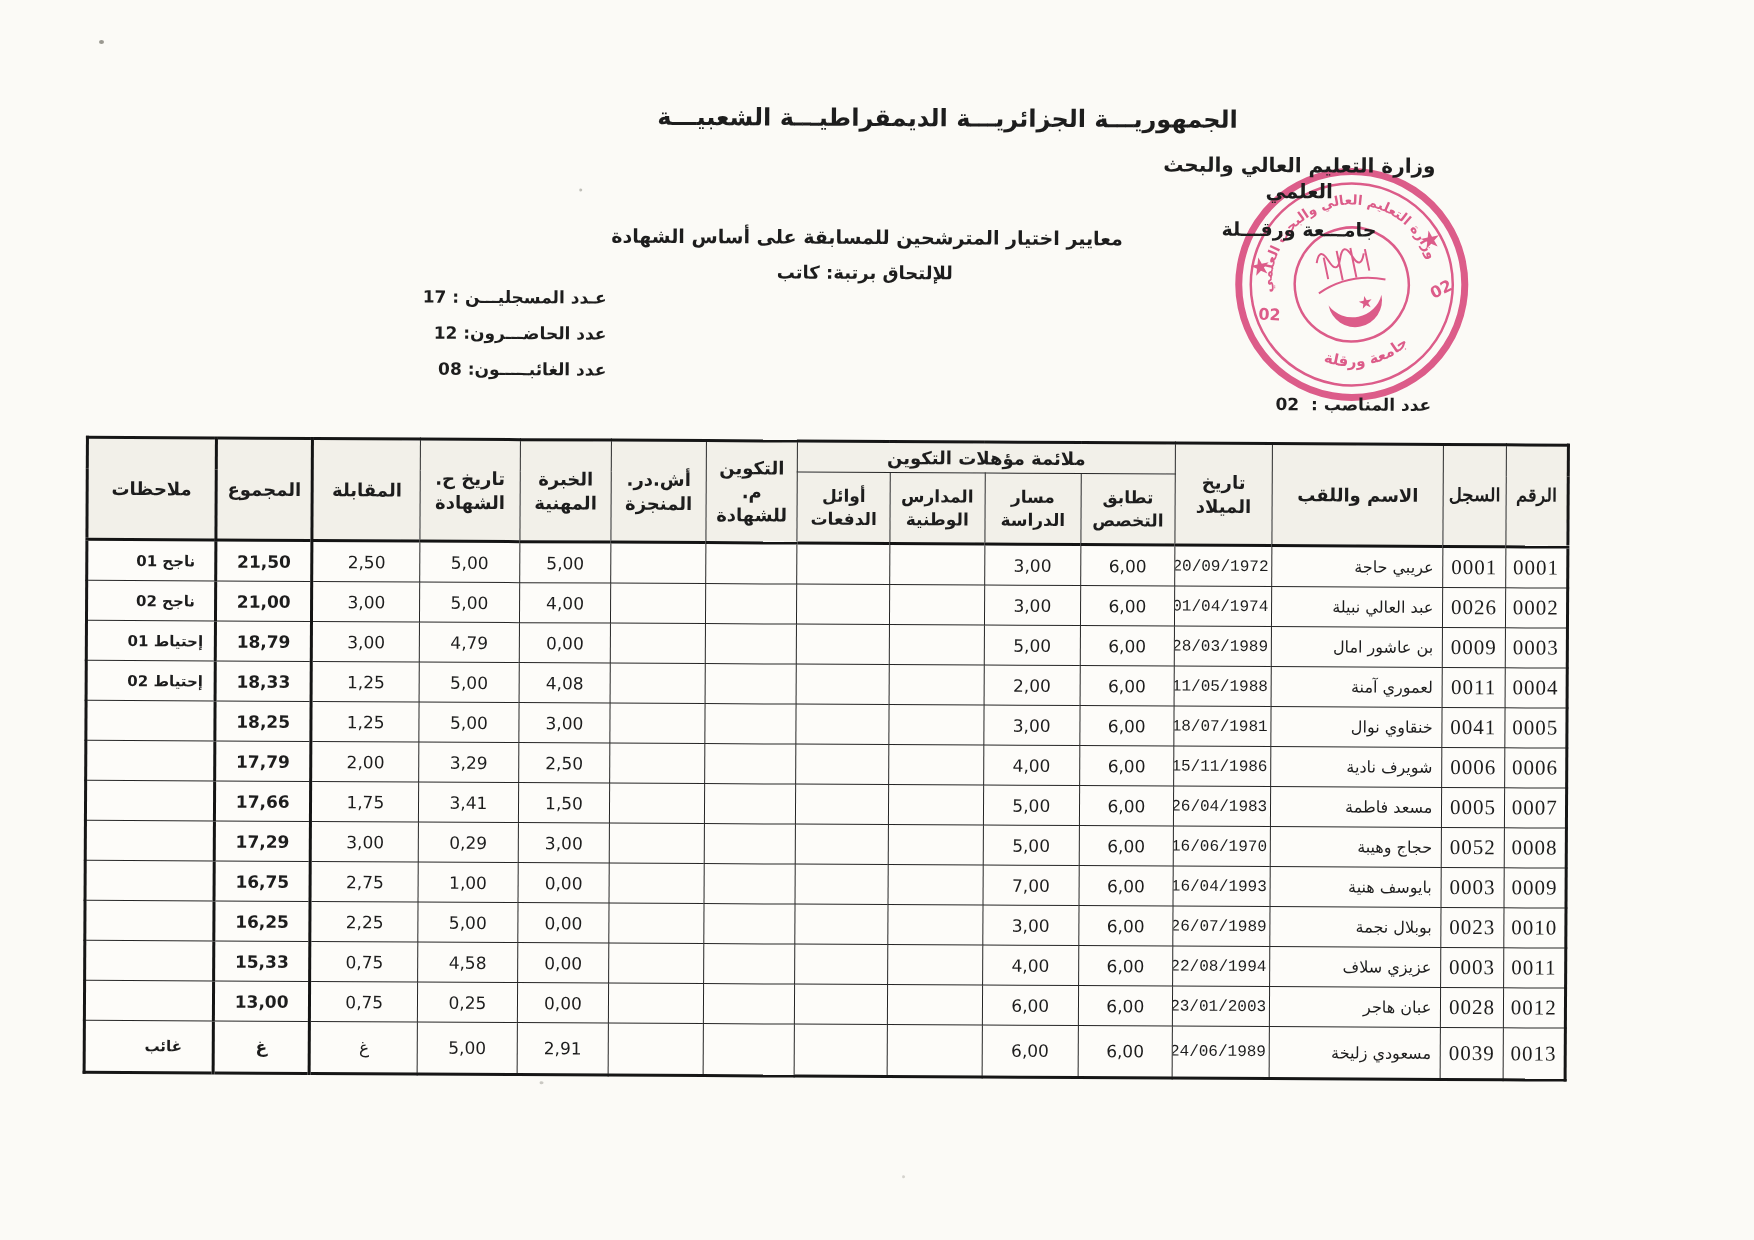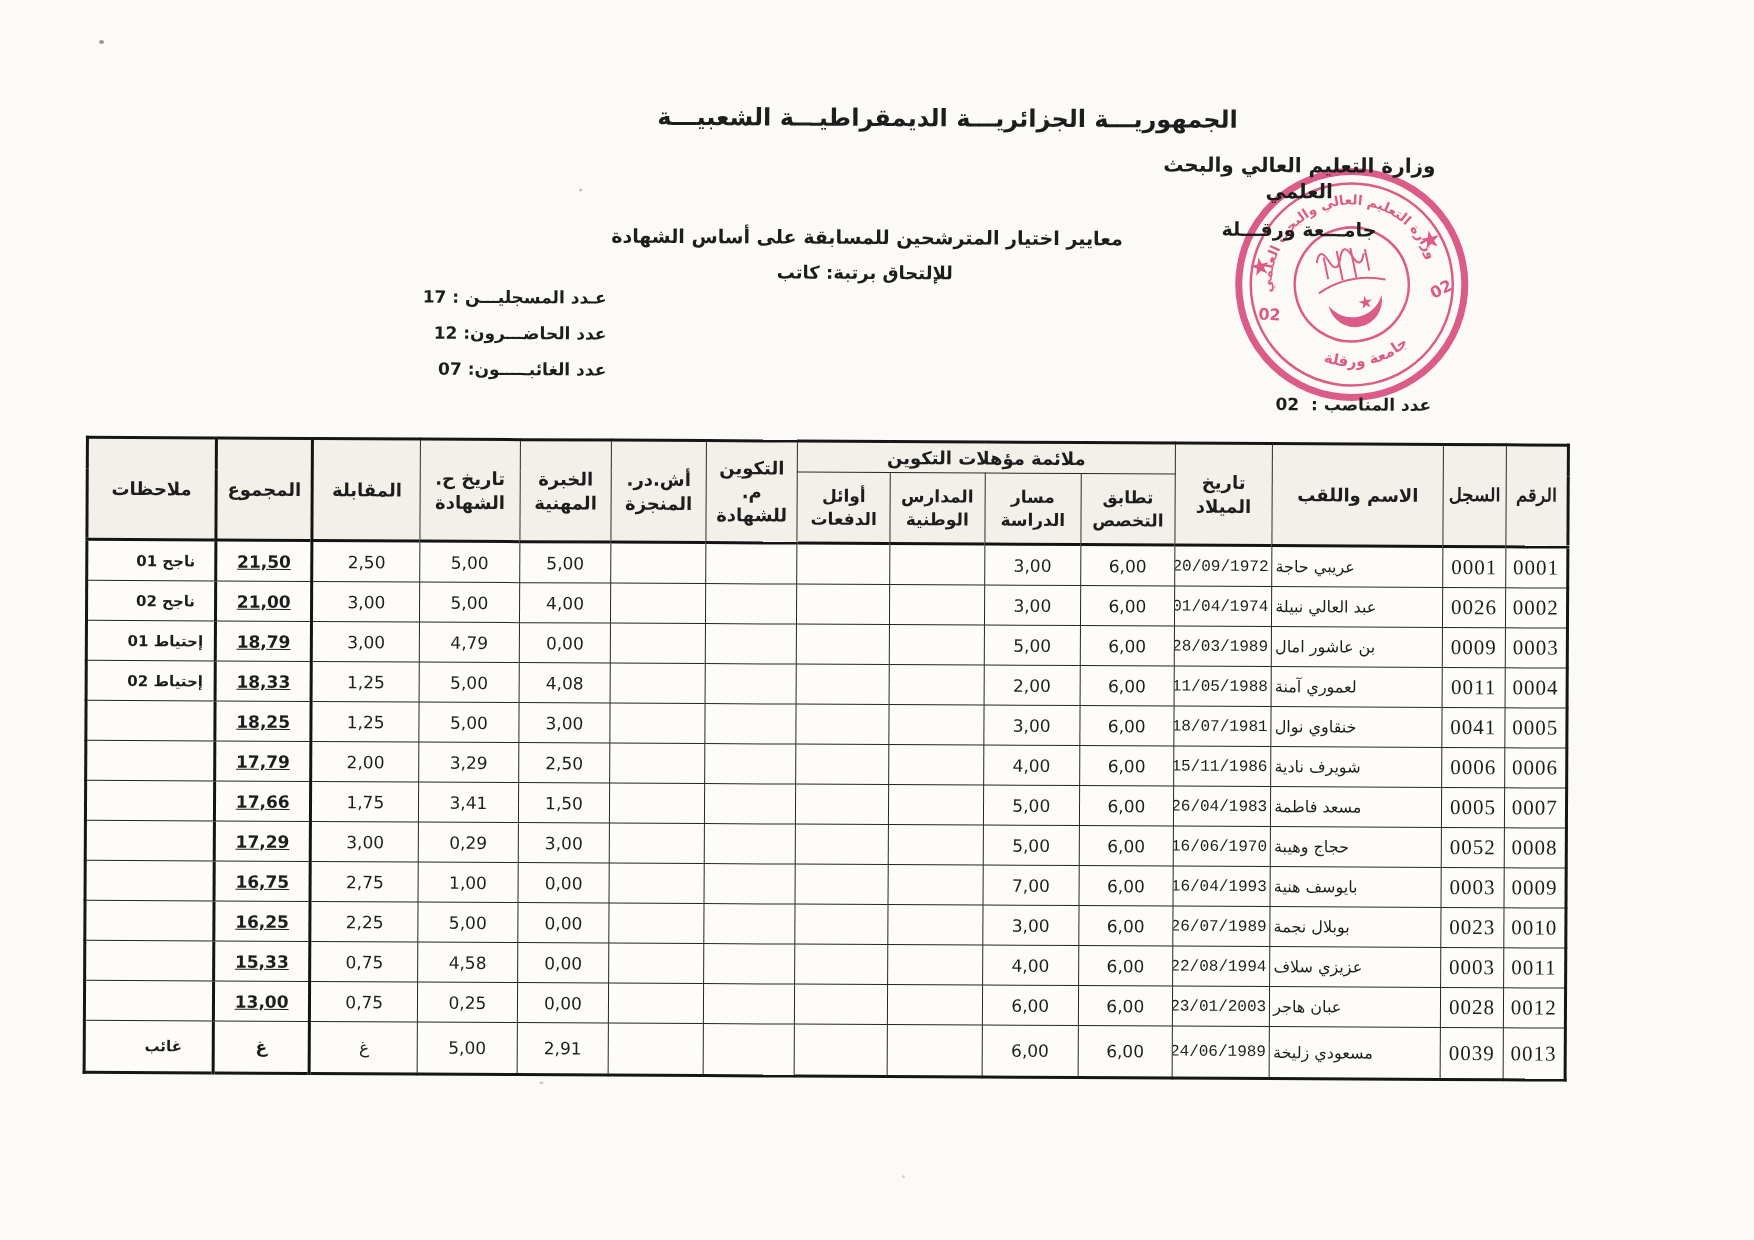--- a/index.html
+++ b/index.html
@@ -59,24 +59,24 @@
   thead th{
     background:#f2f0e9;font-size:17px;font-weight:bold;line-height:1.3;
   }
   thead tr th{border-bottom-width:3.5px;border-bottom-color:#141414;}
   thead th.group{height:27px;border-bottom-width:1.5px;border-bottom-color:#262626;font-size:18px;}
   thead tr.sub-row th{height:67px;}
   thead th.tall{height:96px;font-size:18px;}
   td{height:37px;font-size:17px;}
   tbody tr:last-child td{height:48px;}
   .c0,.c1{font-family:"Liberation Serif",serif;font-size:21px;letter-spacing:1px;}
-  td.c2{text-align:left;padding-right:9px;font-size:16px;}
+  td.c2{text-align:right;padding-right:9px;font-size:16px;}
   td.c3{font-size:16px;font-family:Liberation Mono, monospace;}
   .c13{border-left-width:3px !important;border-right-width:3px !important;border-left-color:#141414;border-right-color:#141414;}
-  td.c13{font-weight:bold;text-decoration:underline;}
+  td.c13{font-weight:bold;}
   td.c14{font-weight:bold;font-size:15px;padding-left:32px;}
 
   
   .speck{position:absolute;background:#9a9890;border-radius:50%;}
   .s1{width:5px;height:4px;top:44px;left:96px;}
   .s2{width:3px;height:3px;top:190px;left:577px;opacity:.6;}
   .s3{width:4px;height:3px;top:1083px;left:542px;opacity:.5;}
   .s4{width:3px;height:3px;top:1175px;left:905px;opacity:.4;}
 </style>
 </head>
@@ -118,21 +118,21 @@
     <text x="-88" y="18" text-anchor="middle" font-size="16" font-weight="bold" fill="var(--stamp-color,#d8457a)" transform="rotate(14 -88 18)">02</text>
     <text x="88" y="28" text-anchor="middle" font-size="16" font-weight="bold" fill="var(--stamp-color,#d8457a)" transform="rotate(-14 88 28)">02</text>
   </svg>
 
   <div class="subtitle-1">معايير اختيار المترشحين للمسابقة على أساس الشهادة</div>
   <div class="subtitle-2">للإلتحاق برتبة: كاتب</div>
 
   <div class="stats-block">
     <div class="stat-line"><span>عـدد المسجليـــن :</span> <span>17</span></div>
     <div class="stat-line"><span>عدد الحاضـــرون:</span> <span>12</span></div>
-    <div class="stat-line"><span>عدد الغائبـــــون:</span> <span>07</span></div>
+    <div class="stat-line"><span>عدد الغائبـــــون:</span> <span>08</span></div>
   </div>
 
   <div class="positions-line">
     <span>عدد المناصب :</span>&nbsp;
     <span>02</span>
   </div>
 
   <div class="tbl-wrap">
     <table>
       <colgroup>

